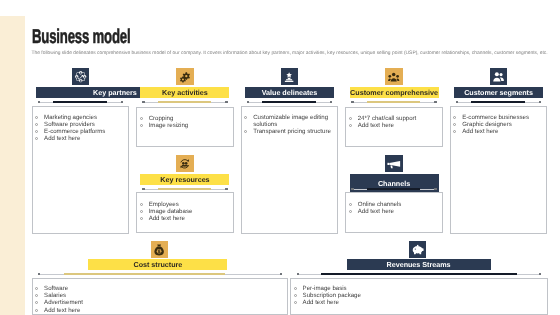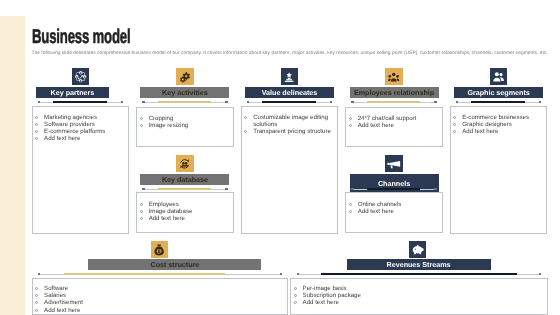--- a/index.html
+++ b/index.html
@@ -14,21 +14,21 @@
             color:#7e7e7e;}
   .footer{position:absolute;left:0;top:305.2px;width:559px;text-align:center;font-size:5.35px;color:#a0a0a0;}
 
   
   .block{position:absolute;}
   .icon{position:absolute;width:17.4px;height:17.4px;}
   .icon svg{display:block;width:100%;height:100%;}
   .hdr{position:absolute;height:11.2px;display:flex;align-items:center;justify-content:center;
        font-size:7.2px;font-weight:bold;white-space:nowrap;letter-spacing:-0.02px;}
   .navy .hdr{background:#2b3a52;color:#ffffff;}
-  .gold .hdr{background:#737373;color:#2f2a22;}
+  .gold .hdr{background:#fde047;color:#2f2a22;}
   .conn{position:absolute;height:4px;}
   .conn .rail{position:absolute;left:1.1px;right:1.1px;top:1.25px;height:0.9px;background:#c6c9cf;}
   .conn .fill{position:absolute;left:17%;right:18%;top:0.9px;height:1.6px;}
   .navy .conn .fill{background:#141b28;}
   .gold .conn .fill{background:#dcc77e;}
   .conn .dot{position:absolute;top:0.55px;width:2.2px;height:2.2px;border-radius:0.3px;background:#6e7278;}
   .conn .dot.l{left:0;}
   .conn .dot.r{right:0;}
   .box{position:absolute;border:0.7px solid #c0c3c8;background:#fff;box-sizing:border-box;}
   ul.items{margin:0;padding:0;list-style:none;position:absolute;left:1.6px;right:3px;top:7.4px;}
@@ -69,21 +69,21 @@
   <circle cx="12" cy="18.1" r="0.95"></circle>
               <path d="M10.0 20.95a2.0 2.0 0 0 1 4.0 0z"></path>
   <circle cx="5.0" cy="11.1" r="0.95"></circle>
               <path d="M3.0 13.95a2.0 2.0 0 0 1 4.0 0z"></path>
   <circle cx="19.0" cy="11.1" r="0.95"></circle>
               <path d="M17.0 13.95a2.0 2.0 0 0 1 4.0 0z"></path>
  </g>
  </g>
 </svg>
       </div>
-    <div class="hdr" style="left:35.92px;top:71.10px;width:73px;height:11.20px;">
+    <div class="hdr" style="left:35.92px;top:71.10px;width:102px;height:11.20px;padding-left:28px;">
       <span>Key partners</span>
     </div>
     <div class="conn" style="left:37.80px;top:84.40px;width:85.24px;">
       <div class="rail"></div>
       <div class="fill" style="left:17.9%;right:19.0%;"></div>
       <div class="dot l"></div>
       <div class="dot r"></div>
     </div>
     <div class="box" style="left:31.50px;top:89.80px;width:97.84px;height:128.00px;">
       <ul class="items">
@@ -164,21 +164,21 @@
   <path d="M5.2 21.6c0-3.9 3.0-6.9 6.8-6.9s6.8 3.0 6.8 6.9z"></path>
   <circle cx="3.3" cy="10.3" r="3.0"></circle>
   <path d="M-0.5 20.6c0-3.0 1.8-5.3 3.8-5.3 1.1 0 2.1.5 2.8 1.4-1.5 1.1-2.5 2.4-2.5 3.9z"></path>
   <circle cx="20.7" cy="10.3" r="3.0"></circle>
   <path d="M24.5 20.6c0-3.0-1.8-5.3-3.8-5.3-1.1 0-2.1.5-2.8 1.4 1.5 1.1 2.5 2.4 2.5 3.9z"></path>
  </g>
  </g>
 </svg>
       </div>
     <div class="hdr" style="left:349.54px;top:71.10px;width:89.00px;height:11.20px;">
-      <span>Employees relationship</span>
+      <span>Customer comprehensive</span>
     </div>
     <div class="conn" style="left:351.42px;top:84.40px;width:85.24px;">
       <div class="rail"></div>
       <div class="fill" style="left:17.9%;right:19.0%;"></div>
       <div class="dot l"></div>
       <div class="dot r"></div>
     </div>
     <div class="box" style="left:345.12px;top:90.80px;width:97.84px;height:40.20px;">
       <ul class="items">
         <li><span class="bullet"></span><span>24*7 chat/call support</span></li>
@@ -194,21 +194,21 @@
  <g fill="#ffffff">
   <circle cx="9.0" cy="6.3" r="4.3"></circle>
   <path d="M1.2 22.0c0-4.3 3.5-7.8 7.8-7.8s7.8 3.5 7.8 7.8z"></path>
   <circle cx="18.0" cy="7.2" r="3.3"></circle>
   <path d="M18.0 13.6c3.3 0 6.0 2.7 6.0 6.0v1.2h-5.5c-.2-2.7-1.5-5.1-3.3-6.6.85-.35 1.8-.6 2.8-.6z"></path>
  </g>
  </g>
 </svg>
       </div>
     <div class="hdr" style="left:454.08px;top:71.10px;width:89.00px;height:11.20px;">
-      <span>Graphic segments</span>
+      <span>Customer segments</span>
     </div>
     <div class="conn" style="left:455.96px;top:84.40px;width:85.24px;">
       <div class="rail"></div>
       <div class="fill" style="left:17.9%;right:19.0%;"></div>
       <div class="dot l"></div>
       <div class="dot r"></div>
     </div>
     <div class="box" style="left:449.66px;top:89.80px;width:97.84px;height:128.00px;">
       <ul class="items">
         <li><span class="bullet"></span><span>E-commerce businesses</span></li>
@@ -231,21 +231,21 @@
   <path d="M3.5 21.2l-.4-5.0 4.7 1.5z"></path>
   <circle cx="9.2" cy="10.6" r="2.7"></circle>
   <circle cx="15.1" cy="10.6" r="2.7"></circle>
   <path d="M5.3 17.4c0-2.2 1.75-3.9 3.9-3.9s3.9 1.7 3.9 3.9z"></path>
   <path d="M11.2 17.4c0-2.2 1.75-3.9 3.9-3.9s3.9 1.7 3.9 3.9z"></path>
  </g>
  </g>
 </svg>
       </div>
     <div class="hdr" style="left:140.46px;top:158.20px;width:89.00px;height:11.20px;">
-      <span>Key database</span>
+      <span>Key resources</span>
     </div>
     <div class="conn" style="left:142.34px;top:171.40px;width:85.24px;">
       <div class="rail"></div>
       <div class="fill" style="left:17.9%;right:19.0%;"></div>
       <div class="dot l"></div>
       <div class="dot r"></div>
     </div>
     <div class="box" style="left:136.04px;top:176.40px;width:97.84px;height:41.00px;">
       <ul class="items">
         <li><span class="bullet"></span><span>Employees</span></li>
@@ -293,21 +293,21 @@
   <path d="M9.0 5.5h6.0c3.5 2.1 6.1 5.9 6.1 9.9 0 4.4-3.2 7.0-9.1 7.0S2.9 19.8 2.9 15.4c0-4.0 2.6-7.8 6.1-9.9z"></path>
  </g>
  <circle cx="12" cy="14.6" r="4.5" fill="#e4ae54"></circle>
  <g fill="#3b2d10">
   <path d="M11.3 10.4h1.4v8.4h-1.4z"></path>
   <path d="M12 11.5c1.55 0 2.7.65 2.7 1.7h-1.55c0-.32-.5-.55-1.15-.55s-1.15.3-1.15.72.5.62 1.45.82c1.35.3 2.6.72 2.6 2.05 0 1.15-1.25 1.9-2.9 1.9s-2.9-.75-2.9-1.9h1.55c0 .42.6.75 1.35.75s1.35-.3 1.35-.72-.62-.62-1.55-.85c-1.25-.3-2.5-.72-2.5-1.95 0-1.05 1.15-1.97 2.7-1.97z"></path>
  </g>
  </g>
 </svg>
       </div>
-    <div class="hdr" style="left:88.40px;top:243.00px;width:173px;height:11.00px;">
+    <div class="hdr" style="left:88.40px;top:243.00px;width:139px;height:11.00px;">
       <span>Cost structure</span>
     </div>
     <div class="conn" style="left:37.90px;top:256.60px;width:244.00px;">
       <div class="rail"></div>
       <div class="fill" style="left:10.9%;right:23.5%;"></div>
       <div class="dot l"></div>
       <div class="dot r"></div>
     </div>
     <div class="box tight" style="left:31.50px;top:261.90px;width:256.80px;height:36.90px;">
       <ul class="items">

